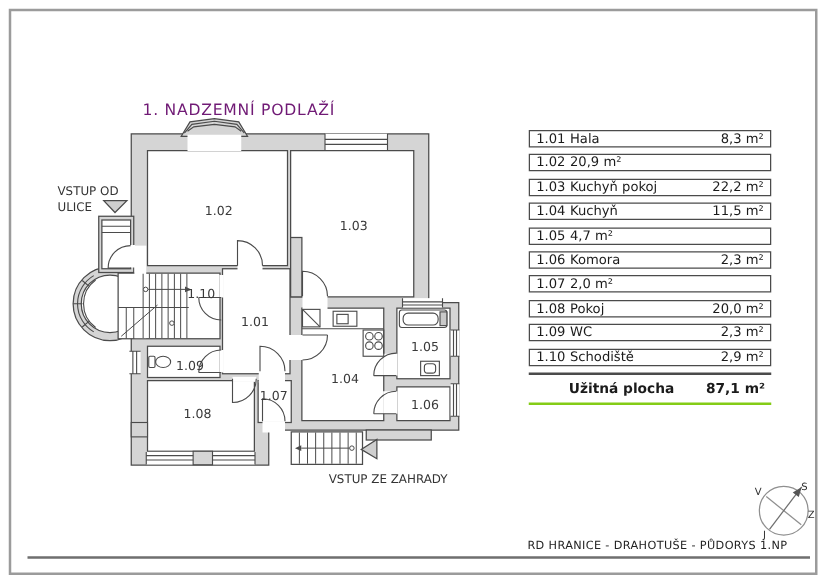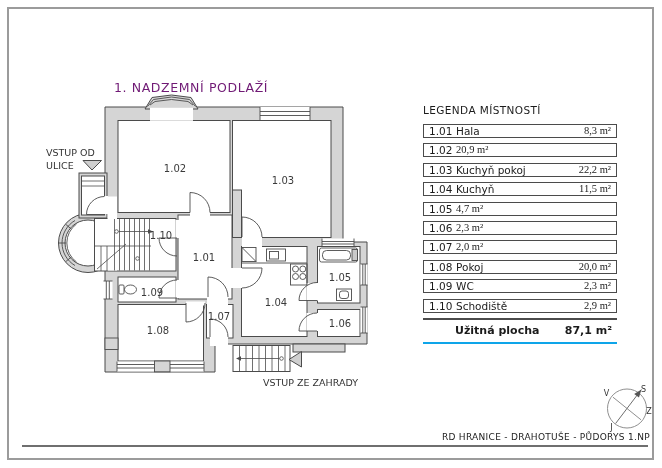--- a/index.html
+++ b/index.html
@@ -21,30 +21,30 @@
 
   .legend{position:absolute;left:423px;top:104px;width:194px;color:#1b1b1b;}
   .legend-title{font-size:10.5px;letter-spacing:.4px;margin-bottom:8px;}
   .lrow{
     display:flex;align-items:center;height:12px;line-height:12px;
     border:1px solid #4b4b4b;margin-bottom:5.4px;padding:0 5px;
     font-size:10.5px;white-space:nowrap;
   }
   .lrow .id{width:27px;flex:none;}
   .lrow .nm{flex:1;overflow:hidden;}
-  .lrow .ar{flex:none;text-align:left;font-family:Liberation Serif, serif;}
+  .lrow .ar{flex:none;text-align:left;}
   .ltotal{
-    margin-top:2px;border-top:2px solid #4b4b4b;border-bottom:2px solid #0ea5e9;
+    margin-top:2px;border-top:2px solid #4b4b4b;border-bottom:2px solid #84cc16;
     padding:4px 5px 5px 5px;display:flex;font-weight:bold;font-size:11px;justify-content:center;
   }
   .ltotal .nm{flex:1;padding-left:27px;}
 
   svg.compass{position:absolute;left:596px;top:380px;}
   .footer-rule{position:absolute;left:22px;top:445px;width:626px;border-top:2px solid #6f6f6f;}
-  .footer-text{position:absolute;right:12px;top:432px;font-size:9px;letter-spacing:.3px;color:#222;}
+  .footer-text{position:absolute;right:32px;top:432px;font-size:9px;letter-spacing:.3px;color:#222;}
 </style>
 </head>
 <body>
 
 <div class="frame"></div>
 
 <div class="plan-title">1. NADZEMNÍ PODLAŽÍ</div>
 
 <svg class="plan" width="360" height="310" viewBox="40 85 360 310">
 
@@ -198,21 +198,20 @@
   </g>
 
   <g font-size="9.5" fill="#333333">
     <text x="46" y="156">VSTUP OD</text>
     <text x="46" y="169">ULICE</text>
     <text x="263" y="386">VSTUP ZE ZAHRADY</text>
   </g>
 </svg>
 
 <div class="legend">
-  <div class="legend-title">LEGENDA MÍSTNOSTÍ</div>
 
   <div class="lrow">
     <span class="id">1.01</span>
     <span class="nm">Hala</span>
     <span class="ar">8,3 m²</span>
   </div>
   <div class="lrow">
     <span class="id">1.02</span>
     <span class="ar">20,9 m²</span>
   </div>
@@ -225,20 +224,21 @@
     <span class="id">1.04</span>
     <span class="nm">Kuchyň</span>
     <span class="ar">11,5 m²</span>
   </div>
   <div class="lrow">
     <span class="id">1.05</span>
     <span class="ar">4,7 m²</span>
   </div>
   <div class="lrow">
     <span class="id">1.06</span>
+    <span class="nm">Komora</span>
     <span class="ar">2,3 m²</span>
   </div>
   <div class="lrow">
     <span class="id">1.07</span>
     <span class="ar">2,0 m²</span>
   </div>
   <div class="lrow">
     <span class="id">1.08</span>
     <span class="nm">Pokoj</span>
     <span class="ar">20,0 m²</span>

